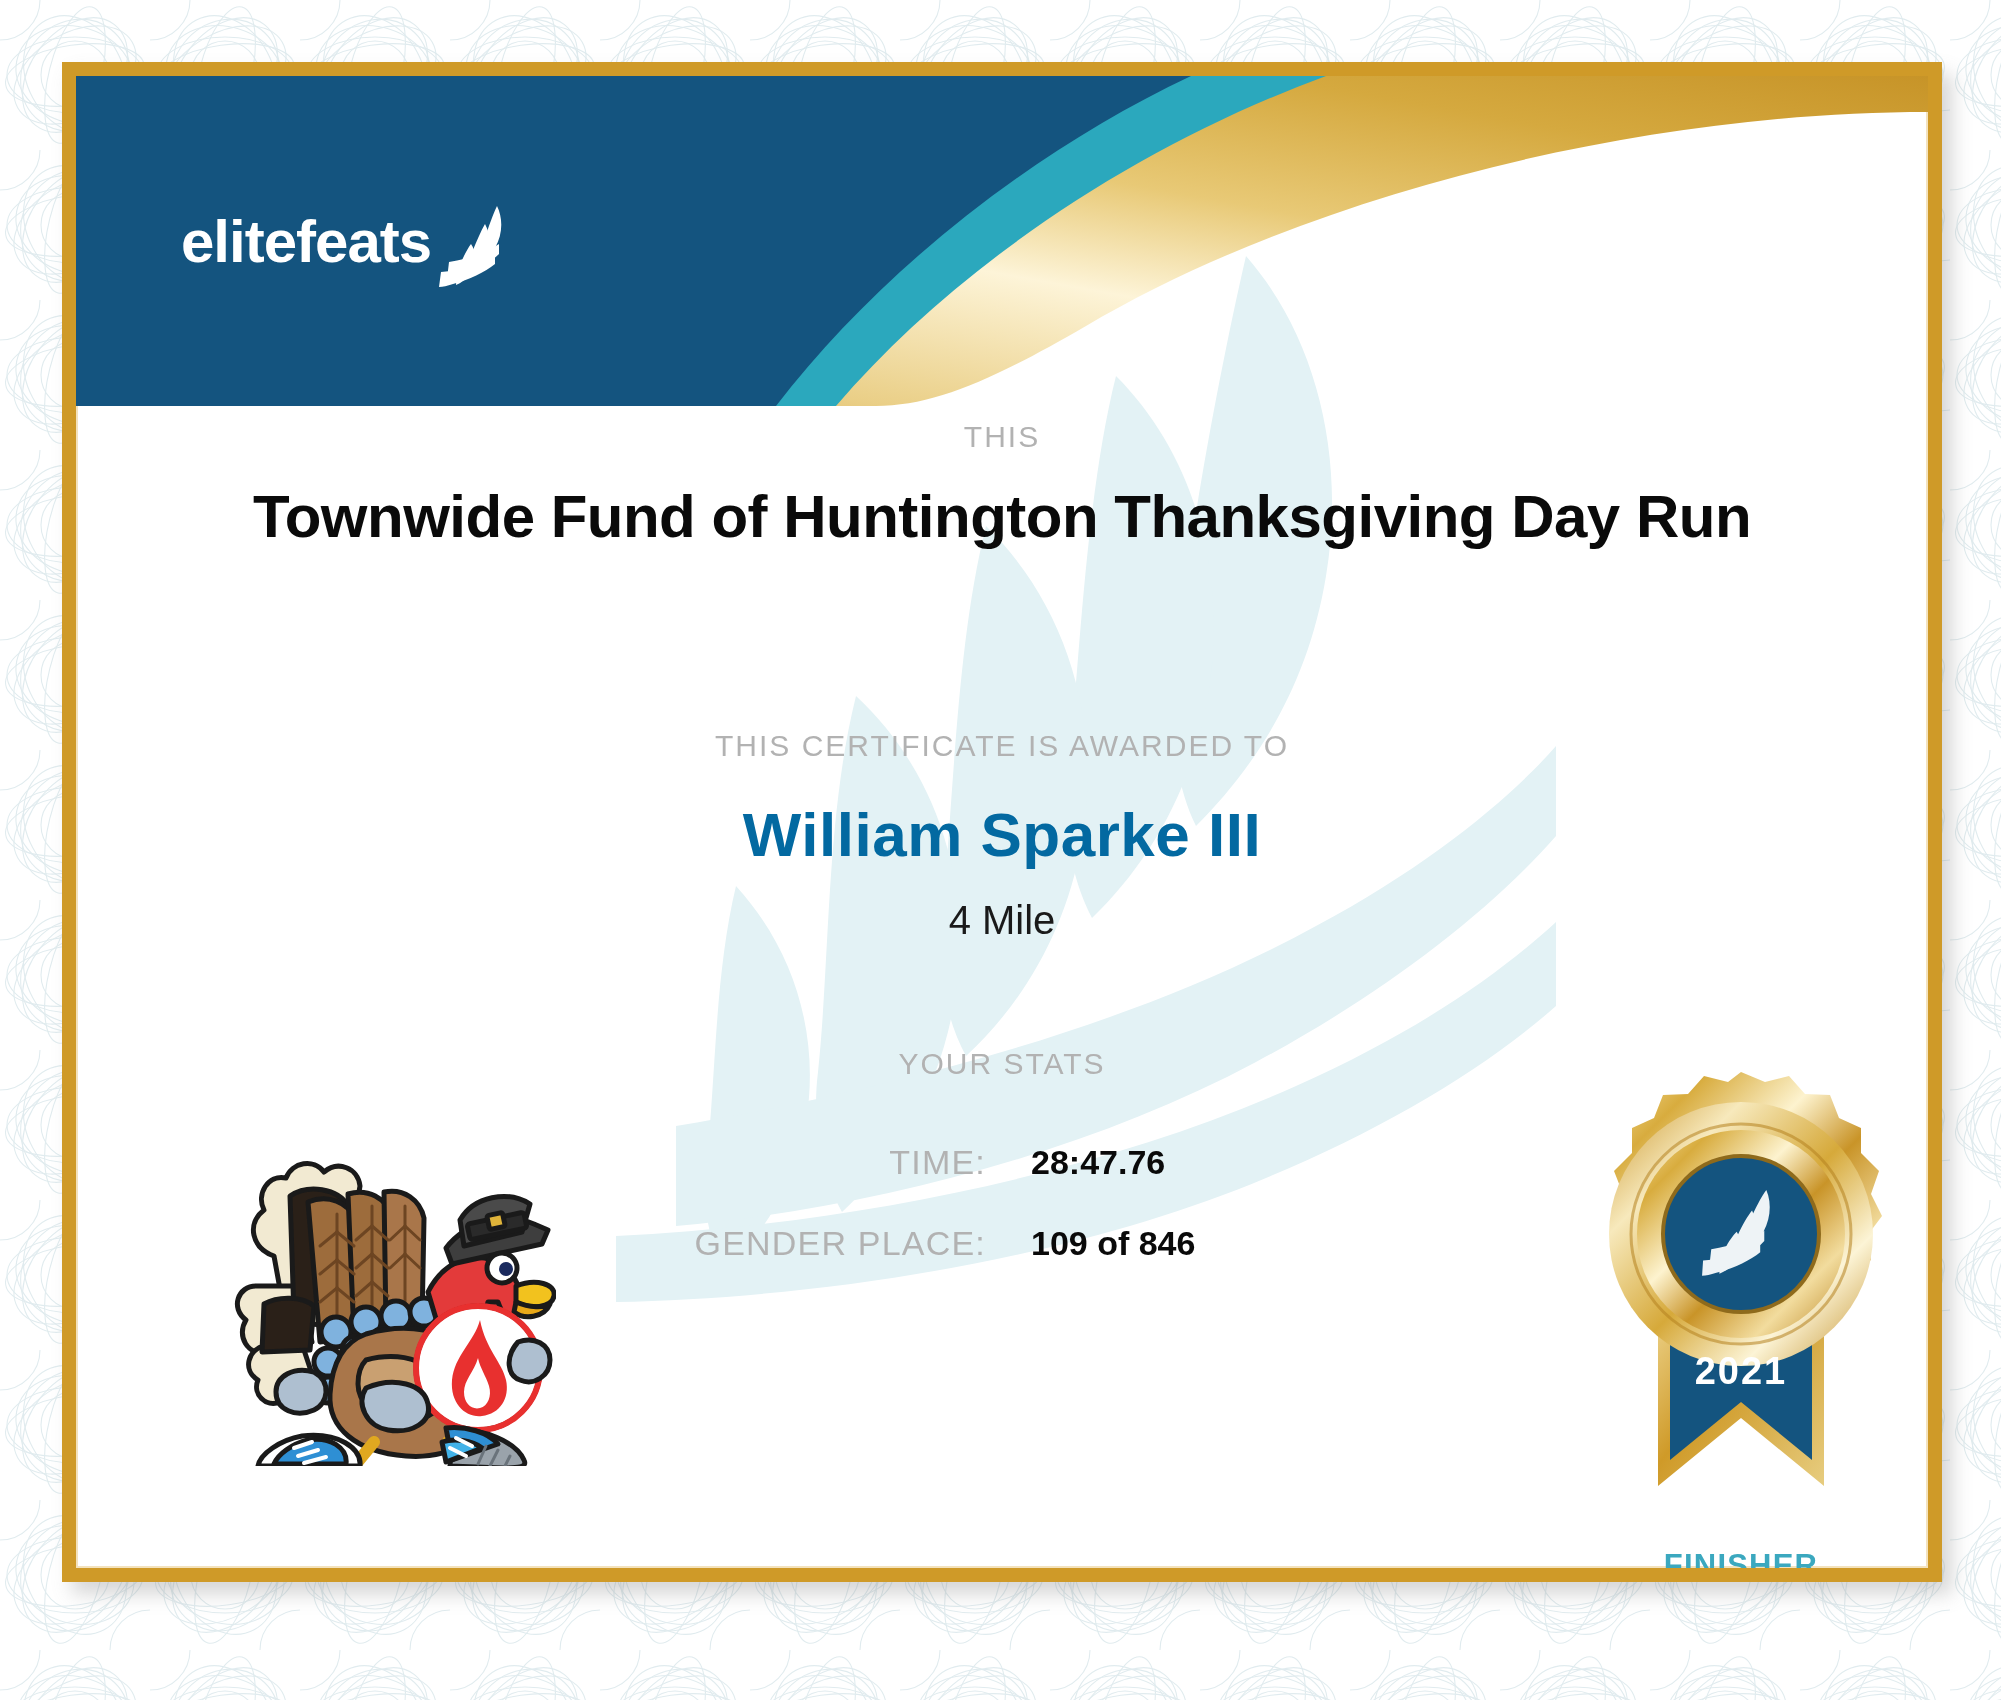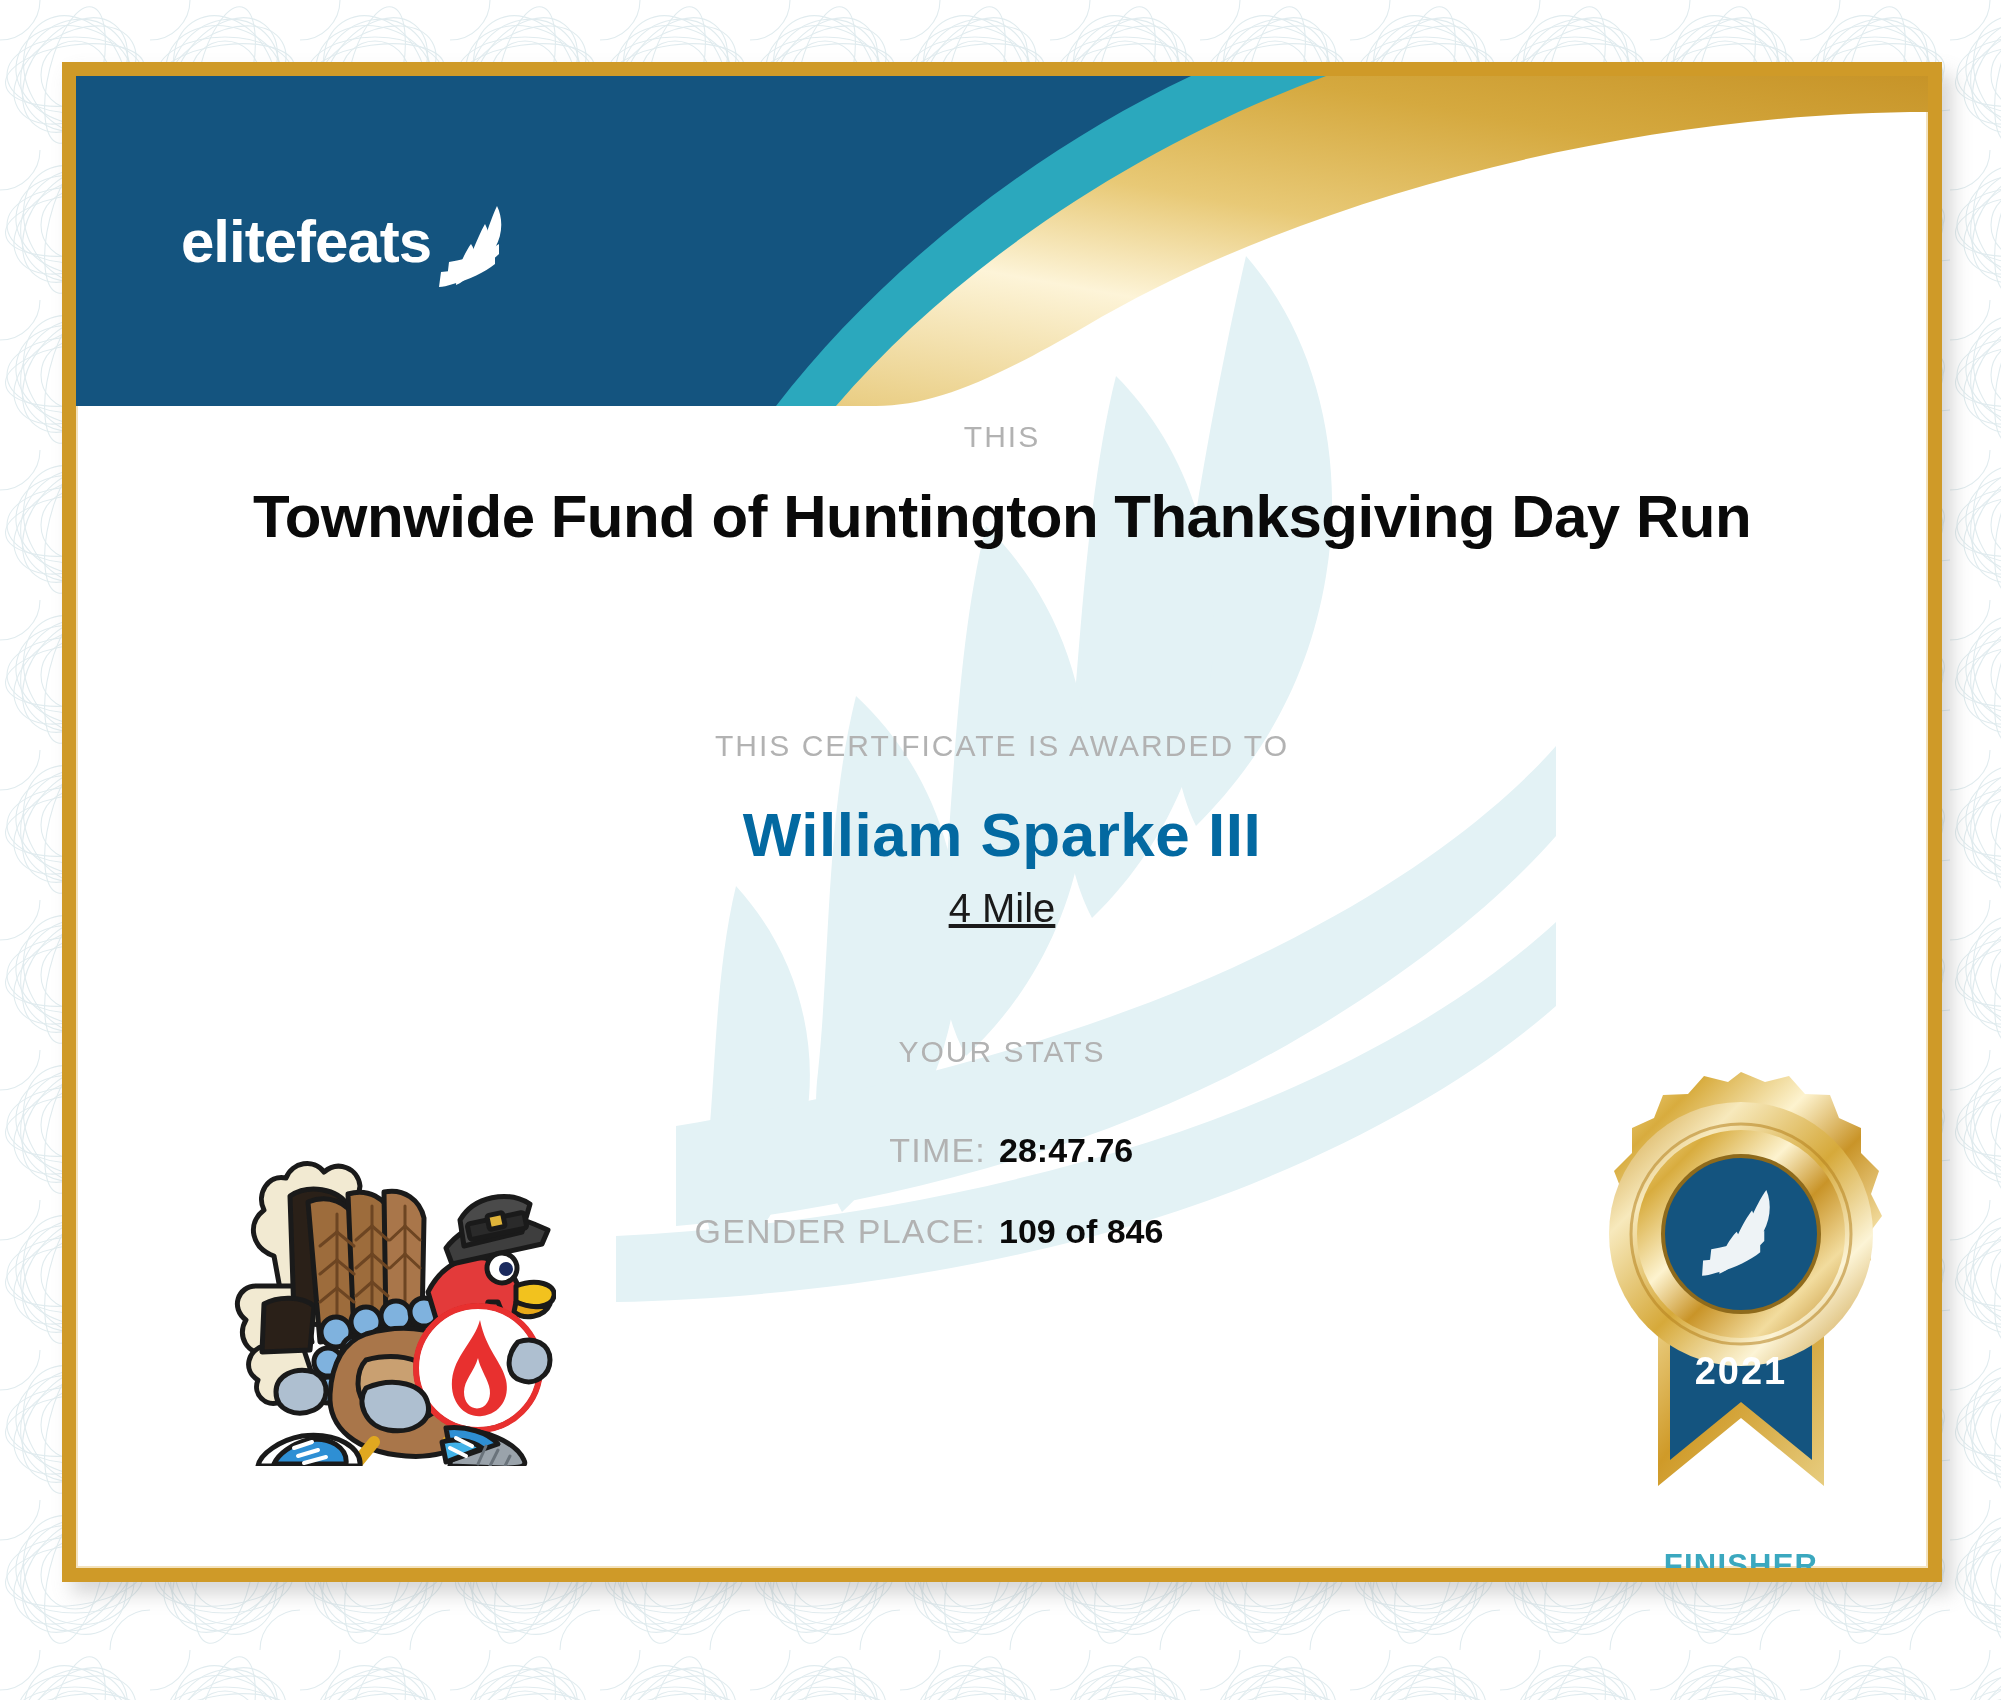--- a/index.html
+++ b/index.html
@@ -84,20 +84,21 @@
     font-size:40px;
     font-weight:400;
   }
 
   
   #stats-list{ width:100%; }
   .stat-row{
     display:flex;
     align-items:flex-end;
     width:100%;
+    gap:32px;
   }
   .stat-label{
     width:910px;
     text-align:right;
     color:#b2b2b2;
     font-size:34px;
     letter-spacing:1.2px;
     white-space:nowrap;
   }
   .stat-value{
@@ -216,21 +217,21 @@
   <div id="content">
 
     <div class="kicker" style="margin-top:14px;">THIS</div>
 
     <div id="event-title" style="margin-top:28px;">Townwide Fund of Huntington Thanksgiving Day Run</div>
 
     <div class="kicker" style="margin-top:178px;">THIS CERTIFICATE IS AWARDED TO</div>
 
     <div id="awardee-name" style="margin-top:36px;">William Sparke III</div>
 
-    <div id="awardee-distance" style="margin-top:16px;text-decoration:underline;">4 Mile</div>
+    <div id="awardee-distance" style="margin-top:28px;">4 Mile</div>
 
     <div class="kicker" style="margin-top:104px;">YOUR STATS</div>
 
     <div id="stats-list" style="margin-top:62px;">
       <div class="stat-row" style="margin-bottom:42px;">
         <span class="stat-label">TIME:</span>
         <span class="stat-value">28:47.76</span>
       </div>
       <div class="stat-row">
         <span class="stat-label">GENDER PLACE:</span>

